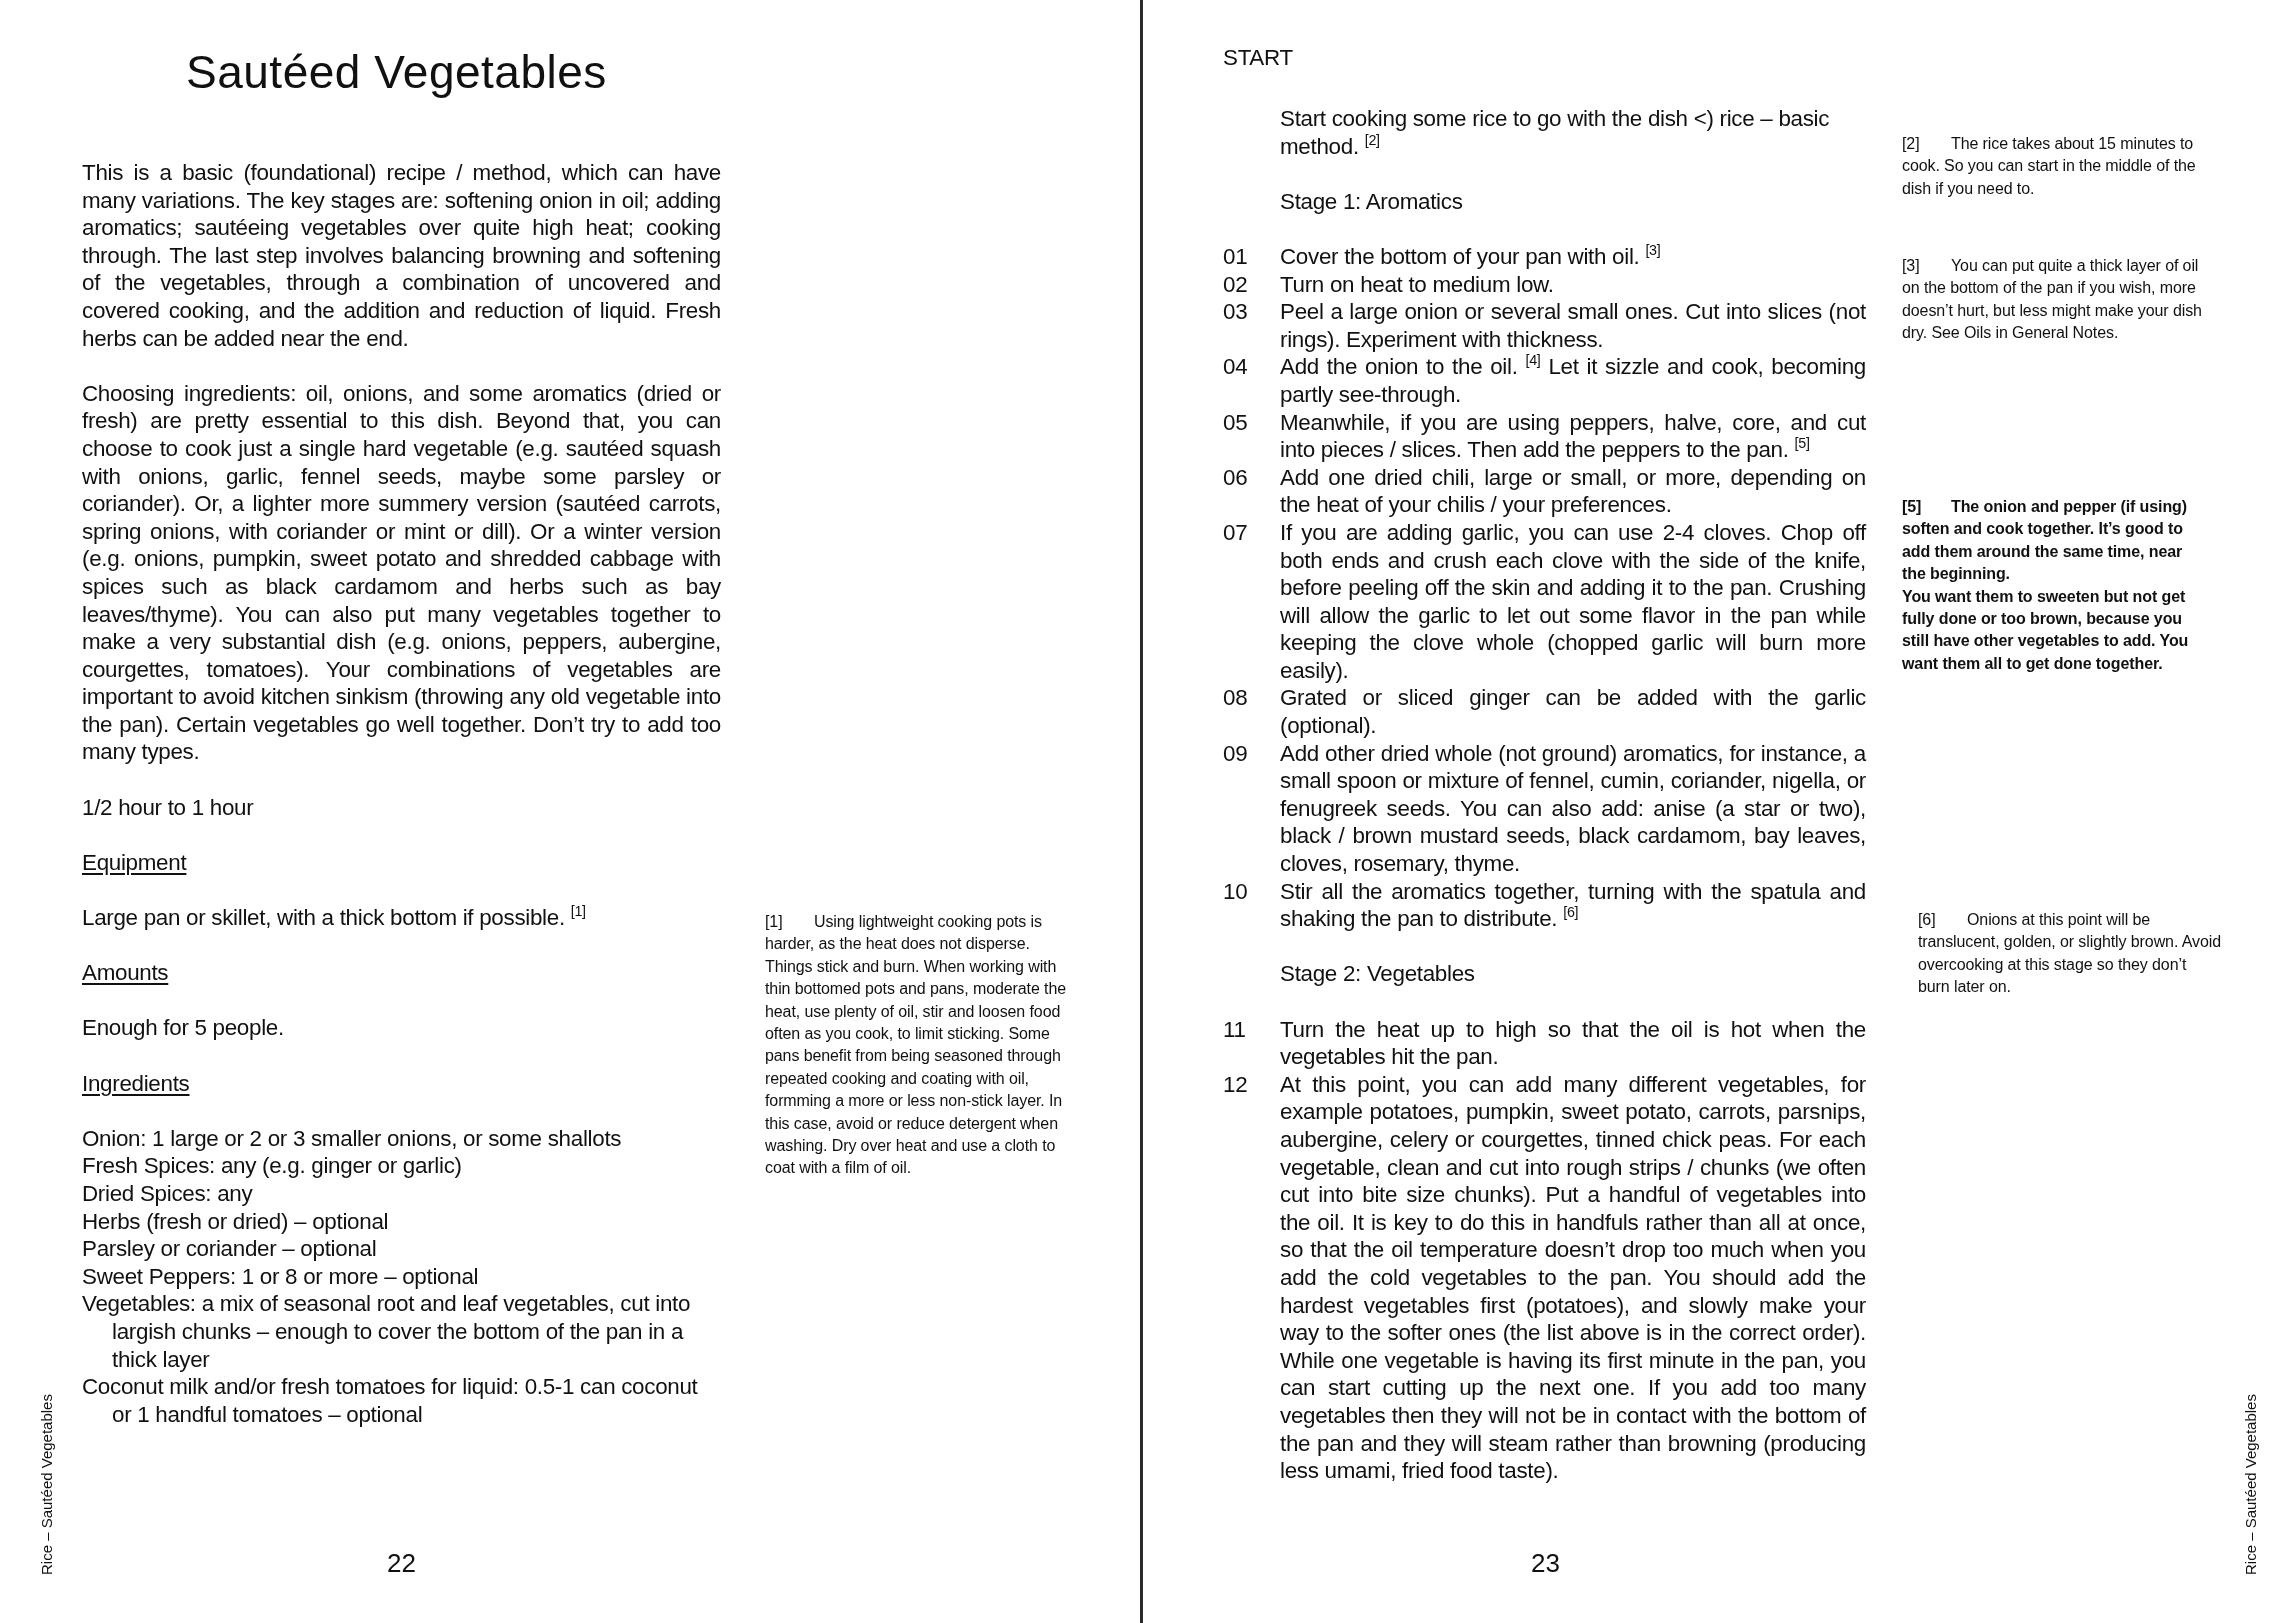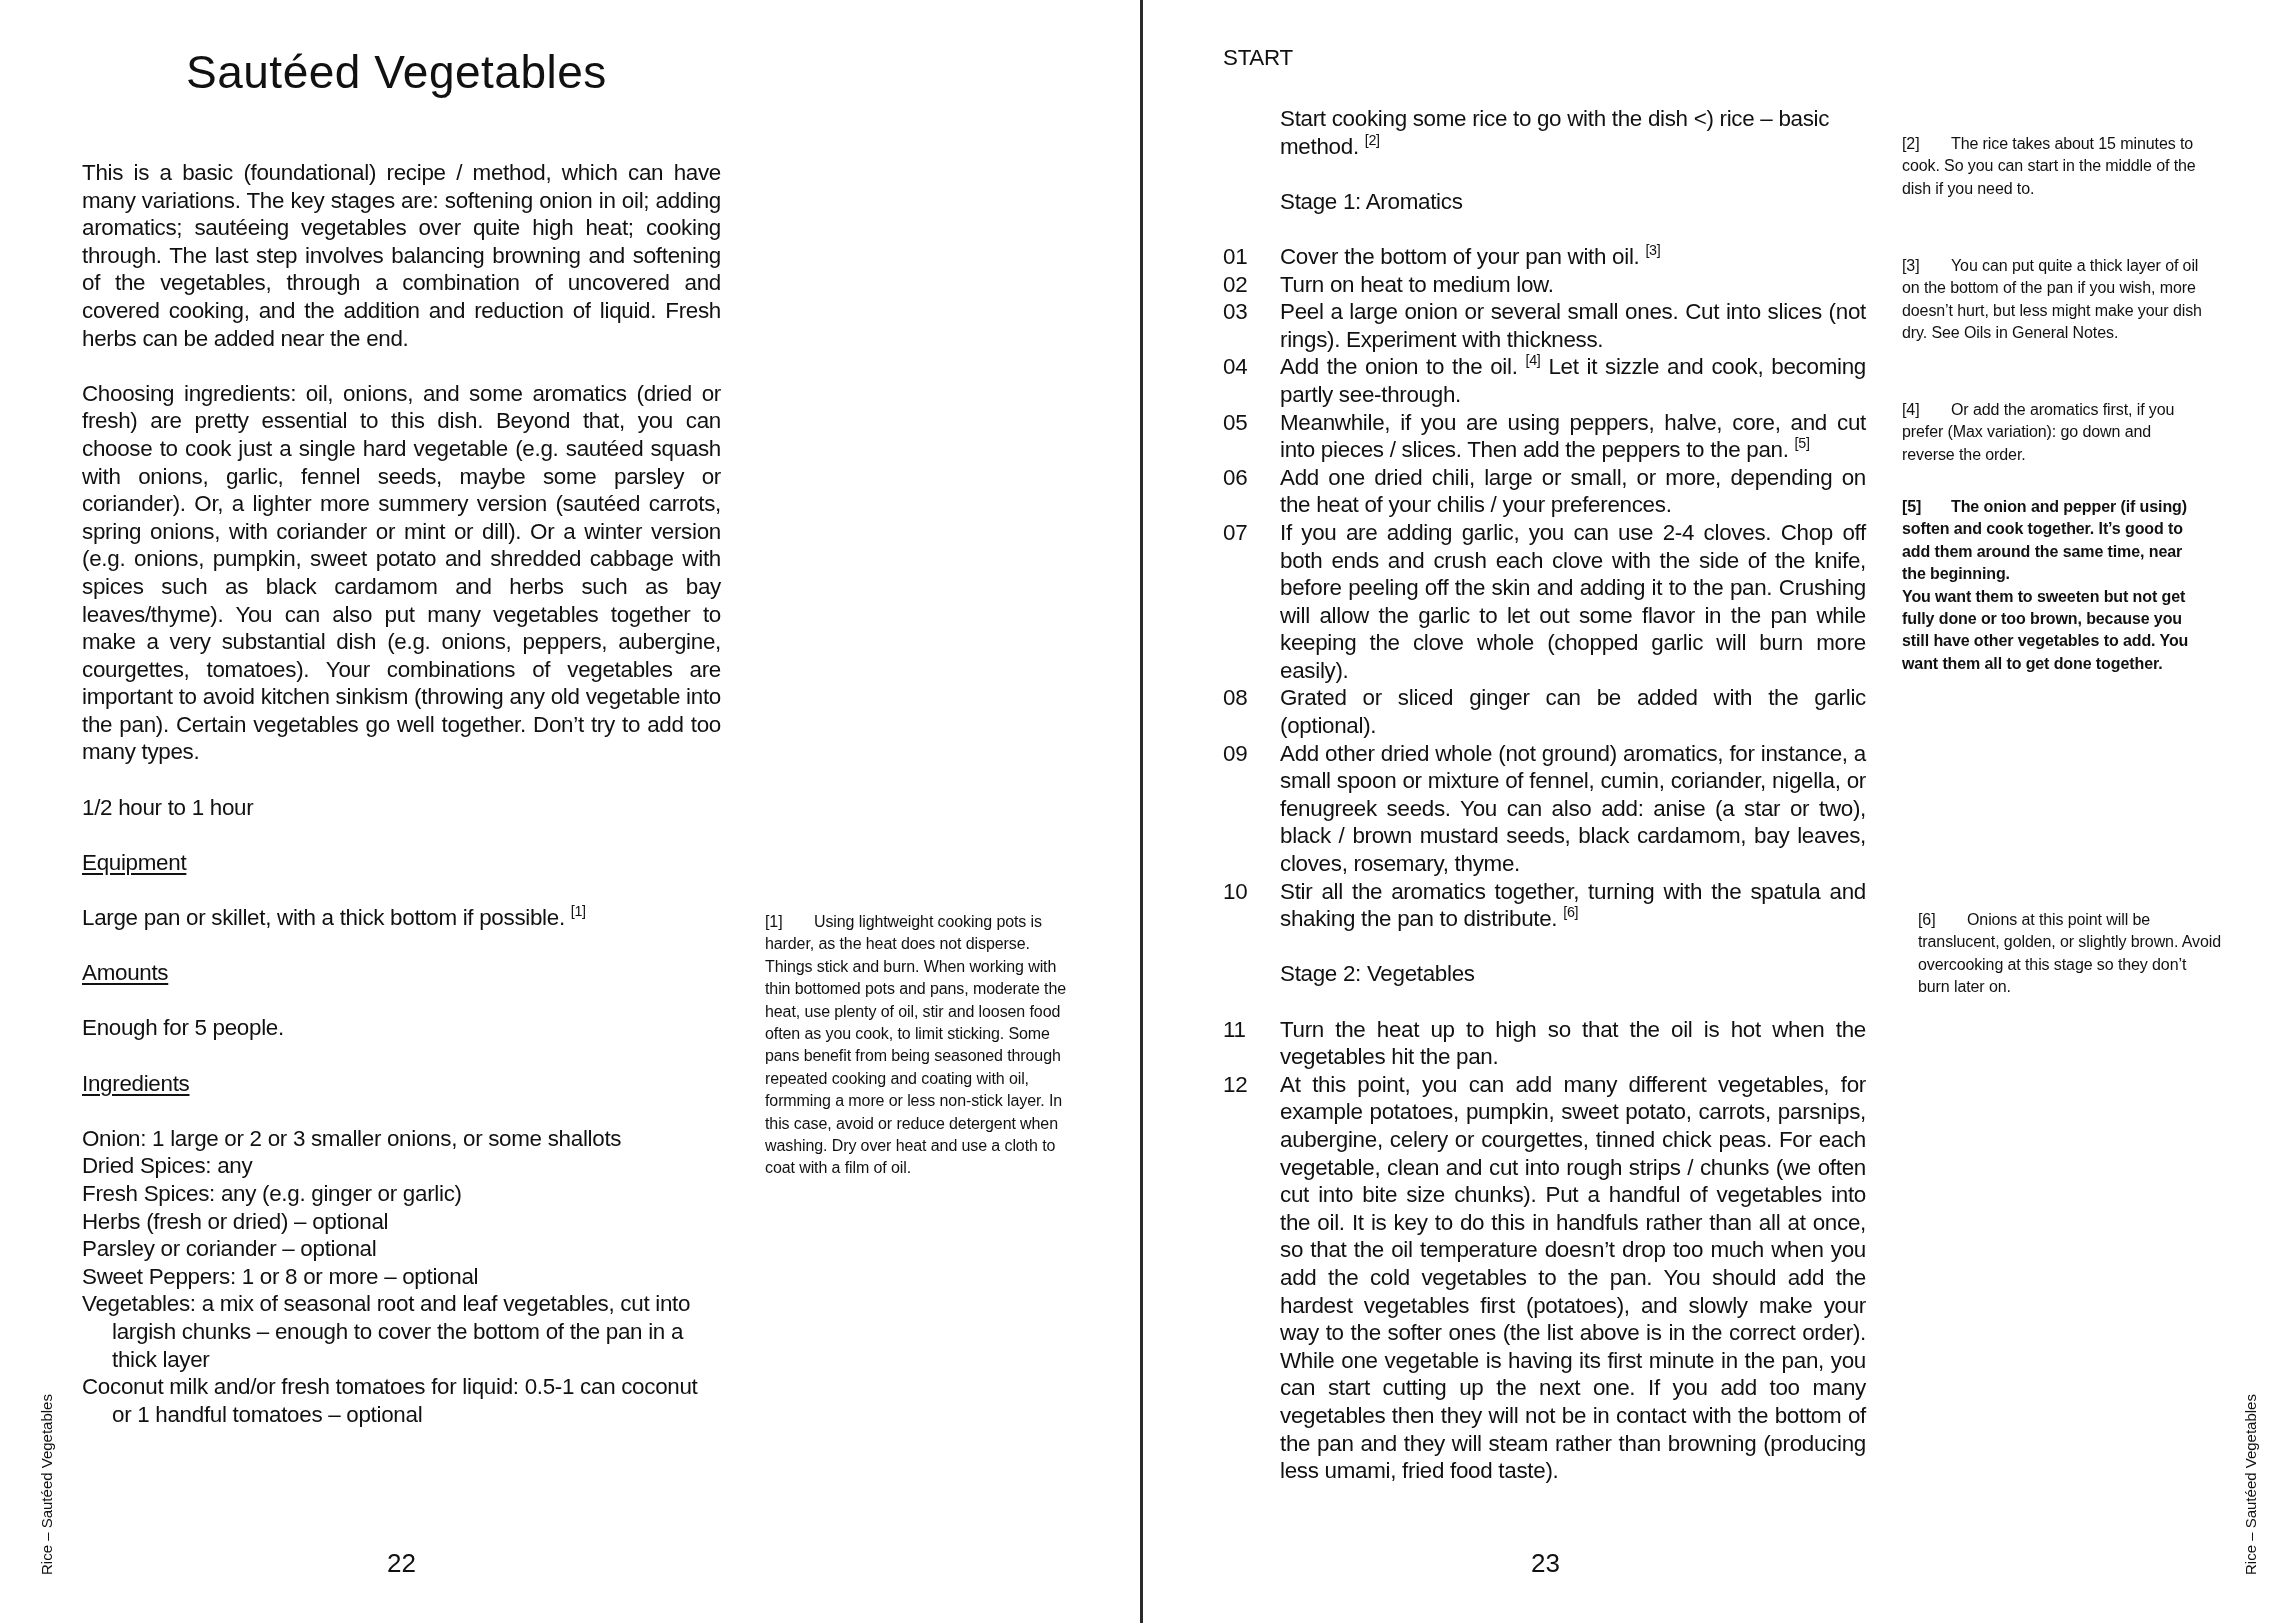--- a/index.html
+++ b/index.html
@@ -72,22 +72,22 @@
         <span>Large pan or skillet, with a thick bottom if possible.</span>
         <span class="sup">[1]</span>
       </p>
 
       <p class="section-head">Amounts</p>
       <p class="para para-left">Enough for 5 people.</p>
 
       <p class="section-head">Ingredients</p>
       <ul class="ingredients">
         <li>Onion: 1 large or 2 or 3 smaller onions, or some shallots</li>
+        <li>Fresh Spices: any (e.g. ginger or garlic)</li>
         <li>Dried Spices: any</li>
-        <li>Fresh Spices: any (e.g. ginger or garlic)</li>
         <li>Herbs (fresh or dried) – optional</li>
         <li>Parsley or coriander – optional</li>
         <li>Sweet Peppers: 1 or 8 or more – optional</li>
         <li>Vegetables: a mix of seasonal root and leaf vegetables, cut into largish chunks – enough to cover the bottom of the pan in a thick layer</li>
         <li>Coconut milk and/or fresh tomatoes for liquid: 0.5-1 can coconut or 1 handful tomatoes – optional</li>
       </ul>
     </div>
 
     <div class="note" style="left:765px; top:911px; width:302px;">
       <span class="ref">[1]</span><span>Using lightweight cooking pots is harder, as the heat does not disperse. Things stick and burn. When working with thin bottomed pots and pans, moderate the heat, use plenty of oil, stir and loosen food often as you cook, to limit sticking. Some pans benefit from being seasoned through repeated cooking and coating with oil, formming a more or less non-stick layer. In this case, avoid or reduce detergent when washing. Dry over heat and use a cloth to coat with a film of oil.</span>
@@ -166,23 +166,20 @@
         </div>
       </div>
     </div>
 
     <div class="note" style="left:759px; top:133px;">
       <span class="ref">[2]</span><span>The rice takes about 15 minutes to cook. So you can start in the middle of the dish if you need to.</span>
     </div>
     <div class="note" style="left:759px; top:255px;">
       <span class="ref">[3]</span><span>You can put quite a thick layer of oil on the bottom of the pan if you wish, more doesn’t hurt, but less might make your dish dry. See Oils in General Notes.</span>
     </div>
-    <div class="note" style="left:759px; top:399px;">
-      <span class="ref">[4]</span><span>Or add the aromatics first, if you prefer (Max variation): go down and reverse the order.</span>
-    </div>
     <div class="note" style="left:759px; top:496px;font-weight:bold;">
       <div><span class="ref">[5]</span><span>The onion and pepper (if using) soften and cook together. It’s good to add them around the same time, near the beginning.</span></div>
       <div>You want them to sweeten but not get fully done or too brown, because you still have other vegetables to add. You want them all to get done together.</div>
     </div>
     <div class="note" style="left:775px; top:909px;">
       <span class="ref">[6]</span><span>Onions at this point will be translucent, golden, or slightly brown. Avoid overcooking at this stage so they don’t burn later on.</span>
     </div>
 
     <div class="page-num" style="left:388px; top:1548px;">23</div>
     <div class="side-label" style="left:1099px; top:1575px;">Rice – Sautéed Vegetables</div>

